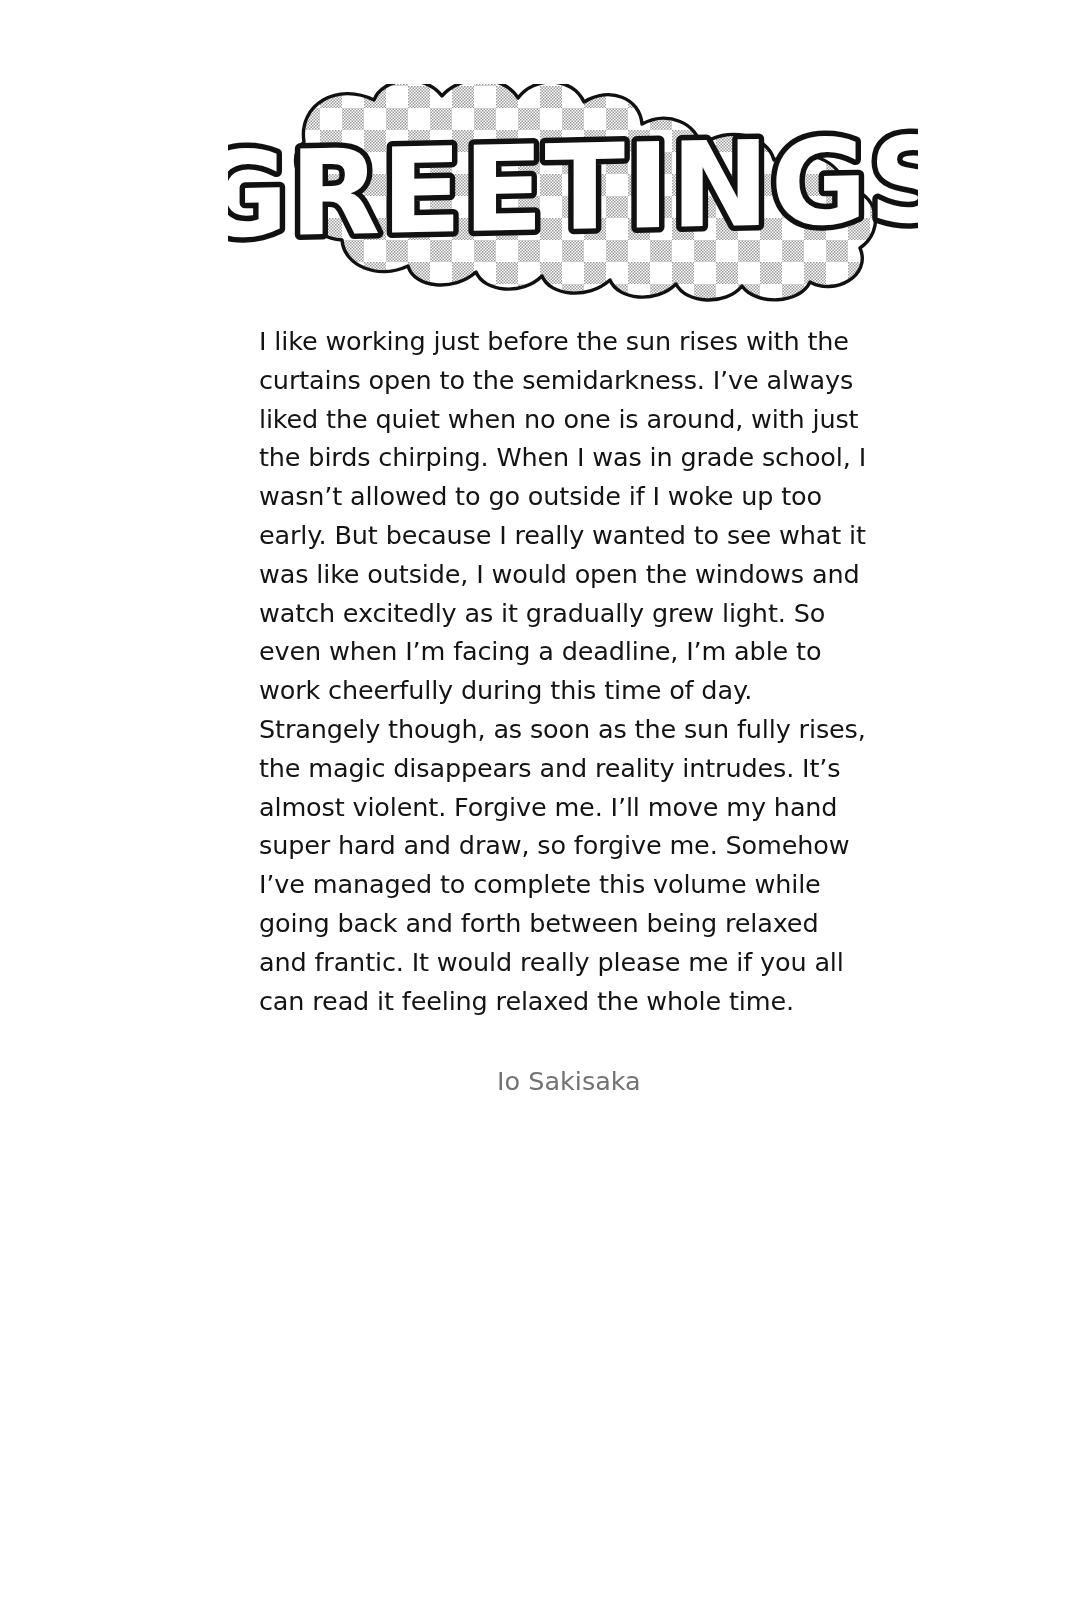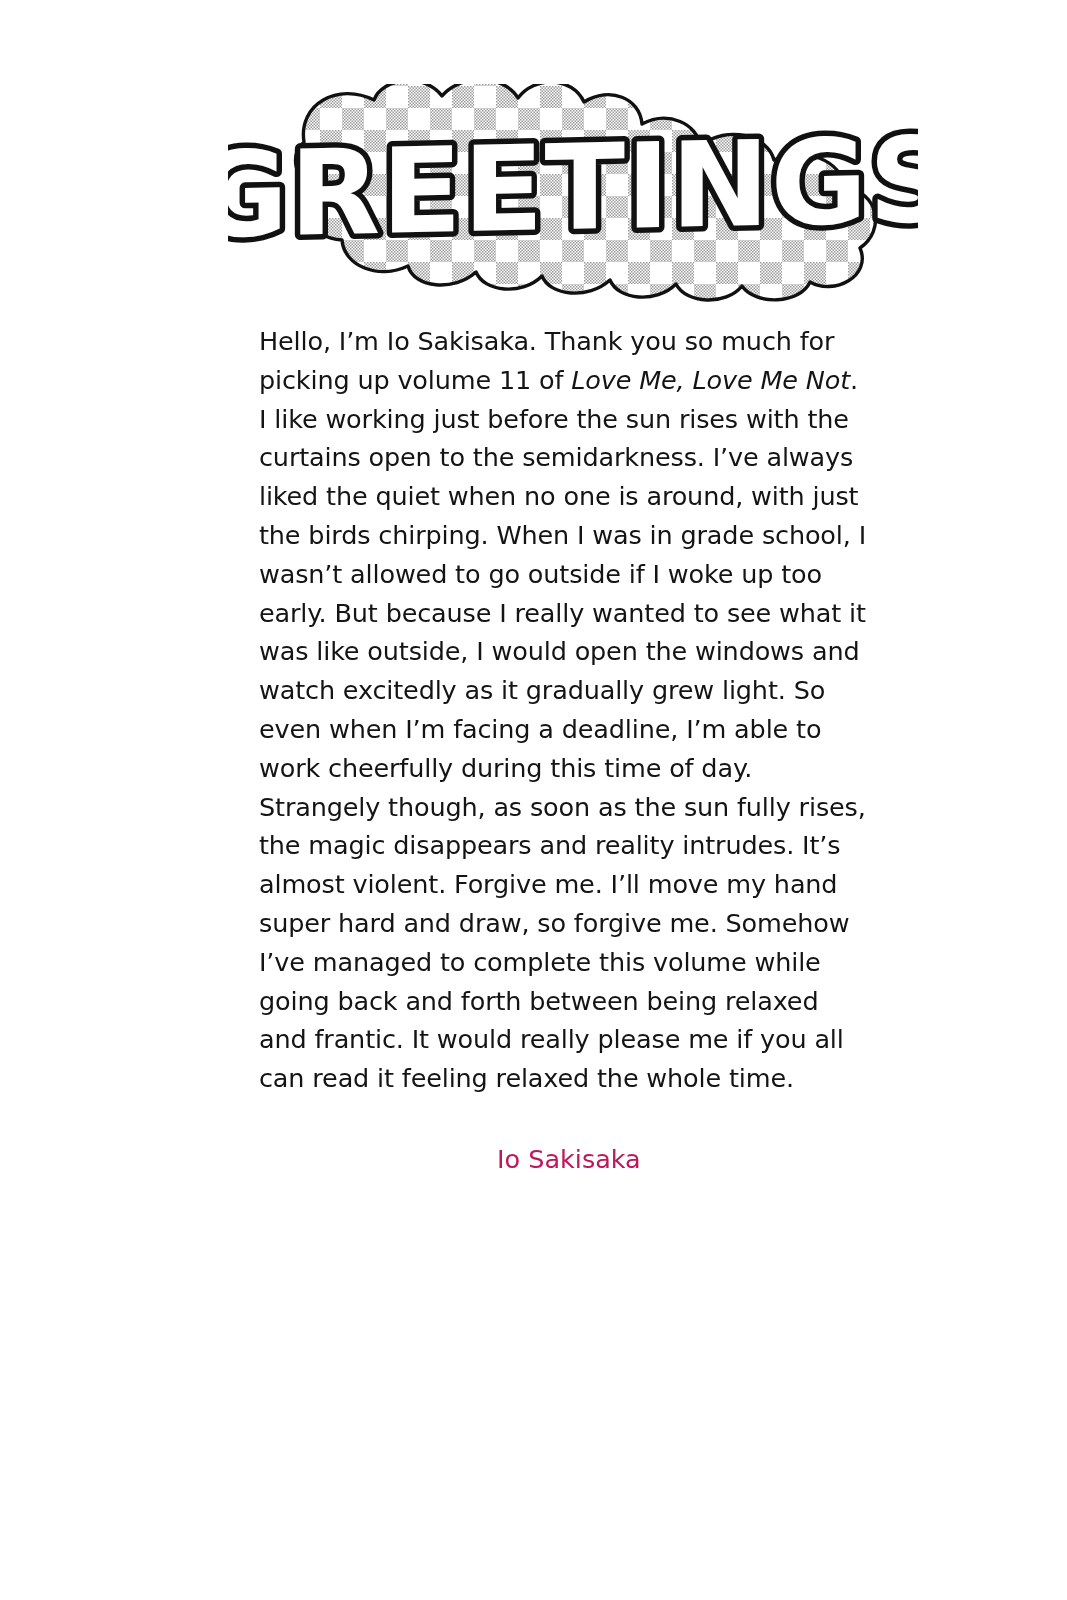--- a/index.html
+++ b/index.html
@@ -59,21 +59,21 @@
   .para .title-italic {
     font-style: italic;
   }
   .signature {
     margin: 0;
     margin-top: 42px;
     padding-left: 238px;
     font-family: "DejaVu Sans", sans-serif;
     font-size: 25.5px;
     line-height: 38.8px;
-    color: #be185d;
+    color: #737373;
   }
 </style>
 </head>
 <body>
 
 <div class="page">
 
   <div class="banner">
     <svg viewBox="0 0 690 222" xmlns="http://www.w3.org/2000/svg">
       <defs>
@@ -127,21 +127,20 @@
 
       <g>
         <text id="wordmark-text" x="345" y="152" text-anchor="middle" font-family="'DejaVu Sans', sans-serif" font-size="118" font-weight="bold" letter-spacing="1" transform="skewY(-1.2)" stroke="#111111" stroke-width="11" stroke-linejoin="round" fill="none">GREETINGS</text>
         <text id="wordmark-text-fill" x="345" y="152" text-anchor="middle" font-family="'DejaVu Sans', sans-serif" font-size="118" font-weight="bold" letter-spacing="1" transform="skewY(-1.2)" fill="#ffffff">GREETINGS</text>
       </g>
     </svg>
   </div>
 
   <div class="letter-body">
 
-    <p class="para" id="para-intro"><span>Hello, I’m Io Sakisaka. Thank you so much for picking up volume 11 of </span><span class="title-italic">Love Me, Love Me Not</span><span>.</span></p>
 
     <p class="para spaced" id="para-main"><span>I like working just before the sun rises with the curtains open to the semidarkness. I’ve always liked the quiet when no one is around, with just the birds chirping. When I was in grade school, I wasn’t allowed to go outside if I woke up too early. But because I really wanted to see what it was like outside, I would open the windows and watch excitedly as it gradually grew light. So even when I’m facing a deadline, I’m able to work cheerfully during this time of day. Strangely though, as soon as the sun fully rises, the magic disappears and reality intrudes. It’s almost violent. Forgive me. I’ll move my hand super hard and draw, so forgive me. Somehow I’ve managed to complete this volume while going back and forth between being relaxed and frantic. It would really please me if you all can read it feeling relaxed the whole time.</span></p>
 
     <p class="signature">Io Sakisaka</p>
 
   </div>
 
 </div>
 
 </body></html>

